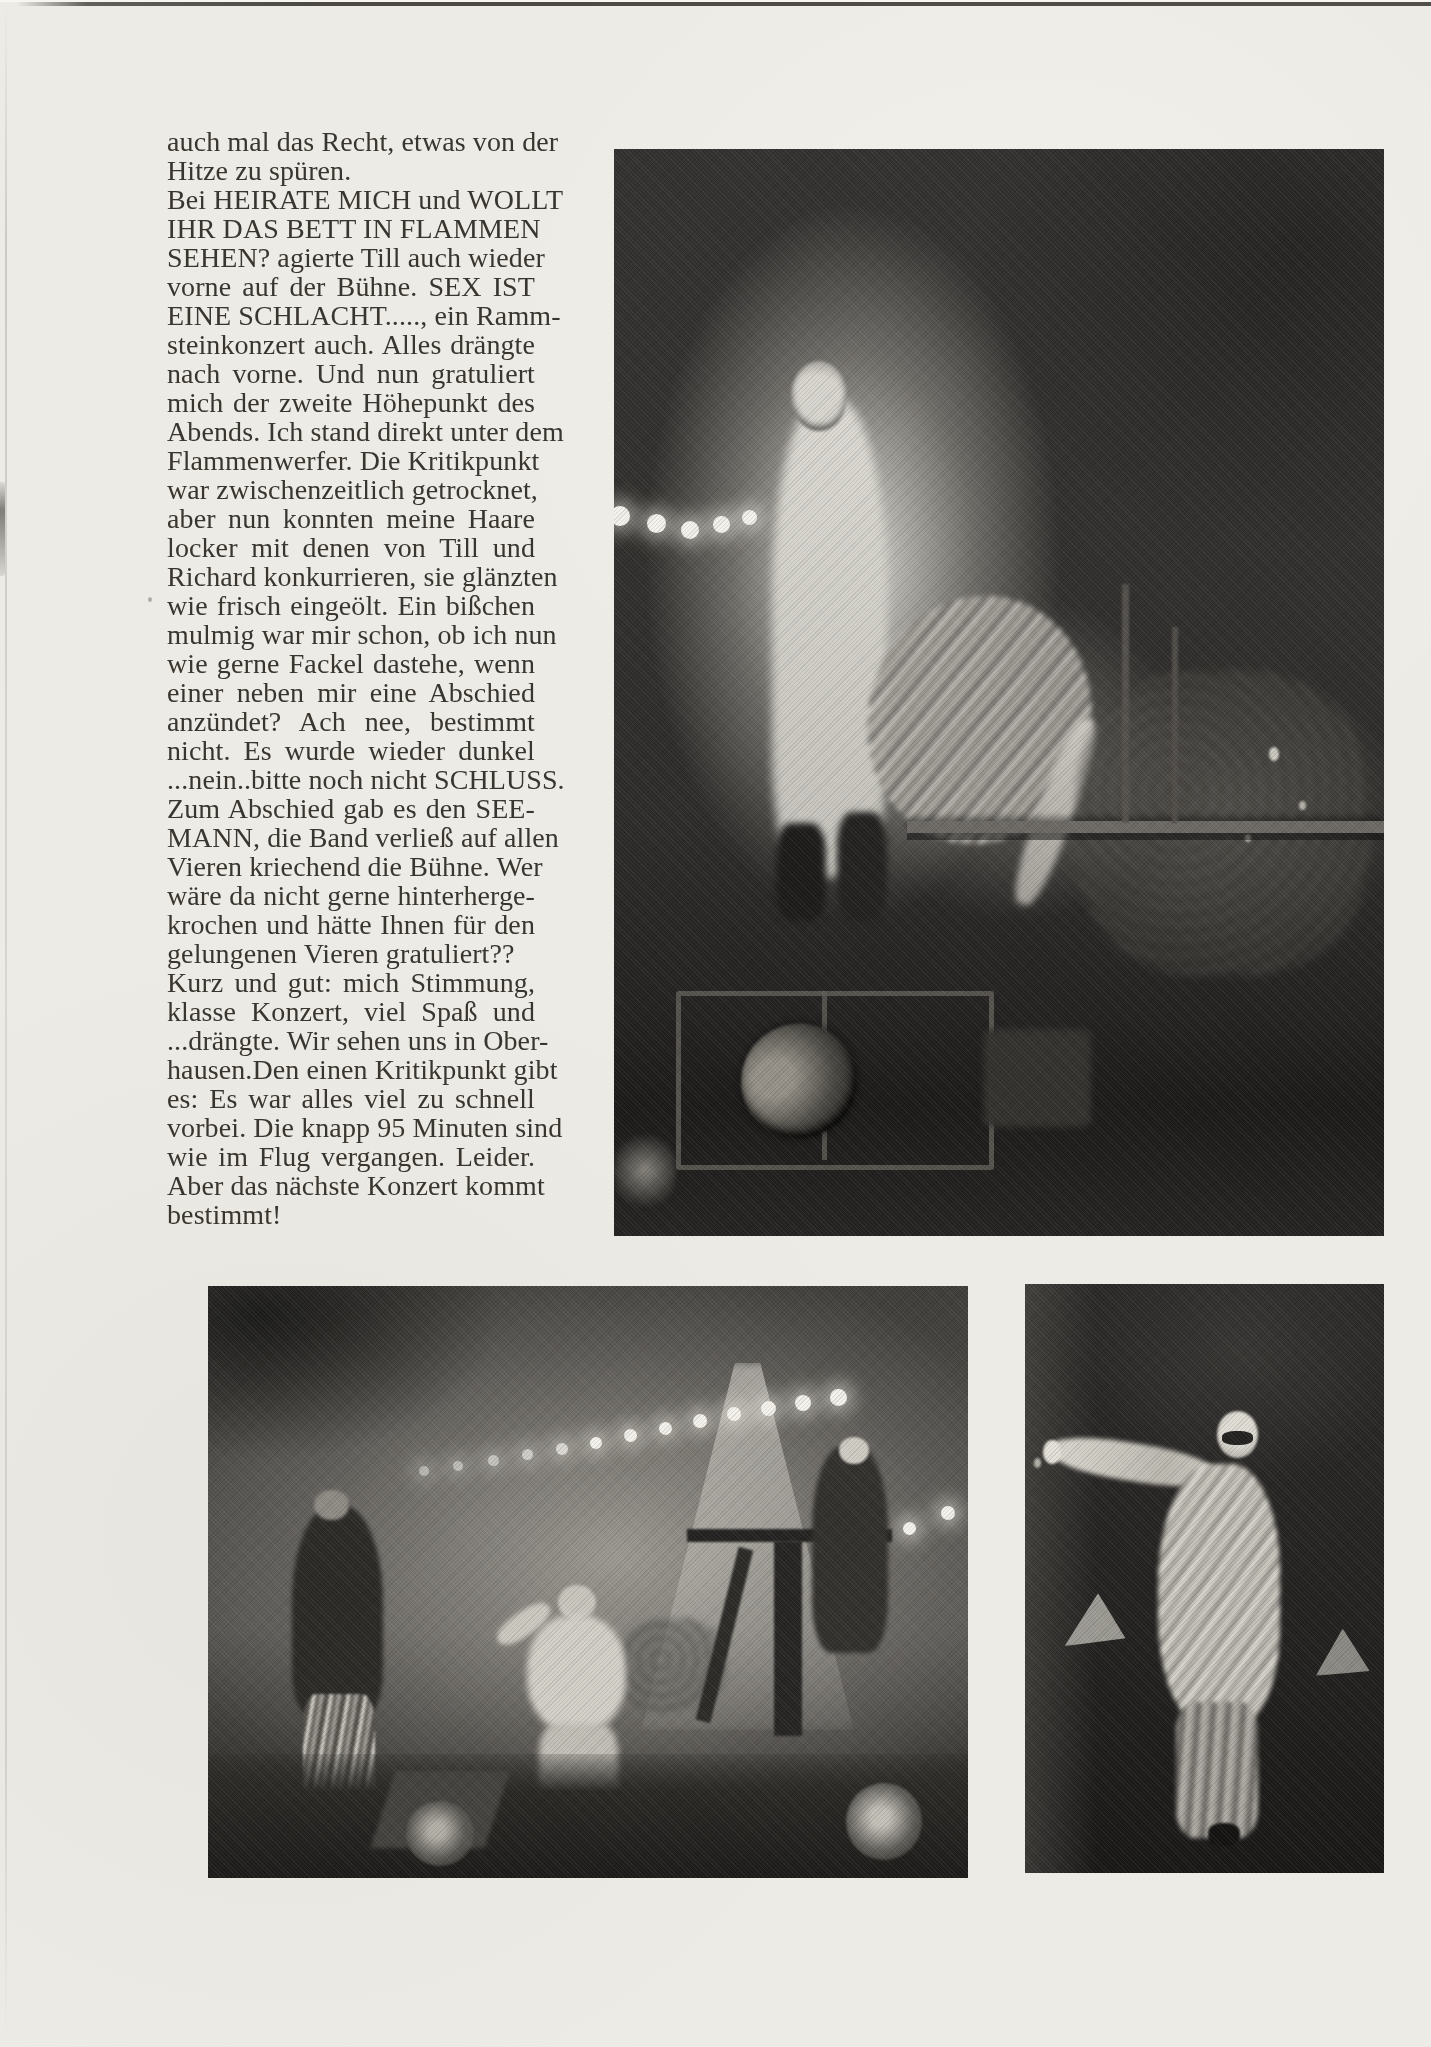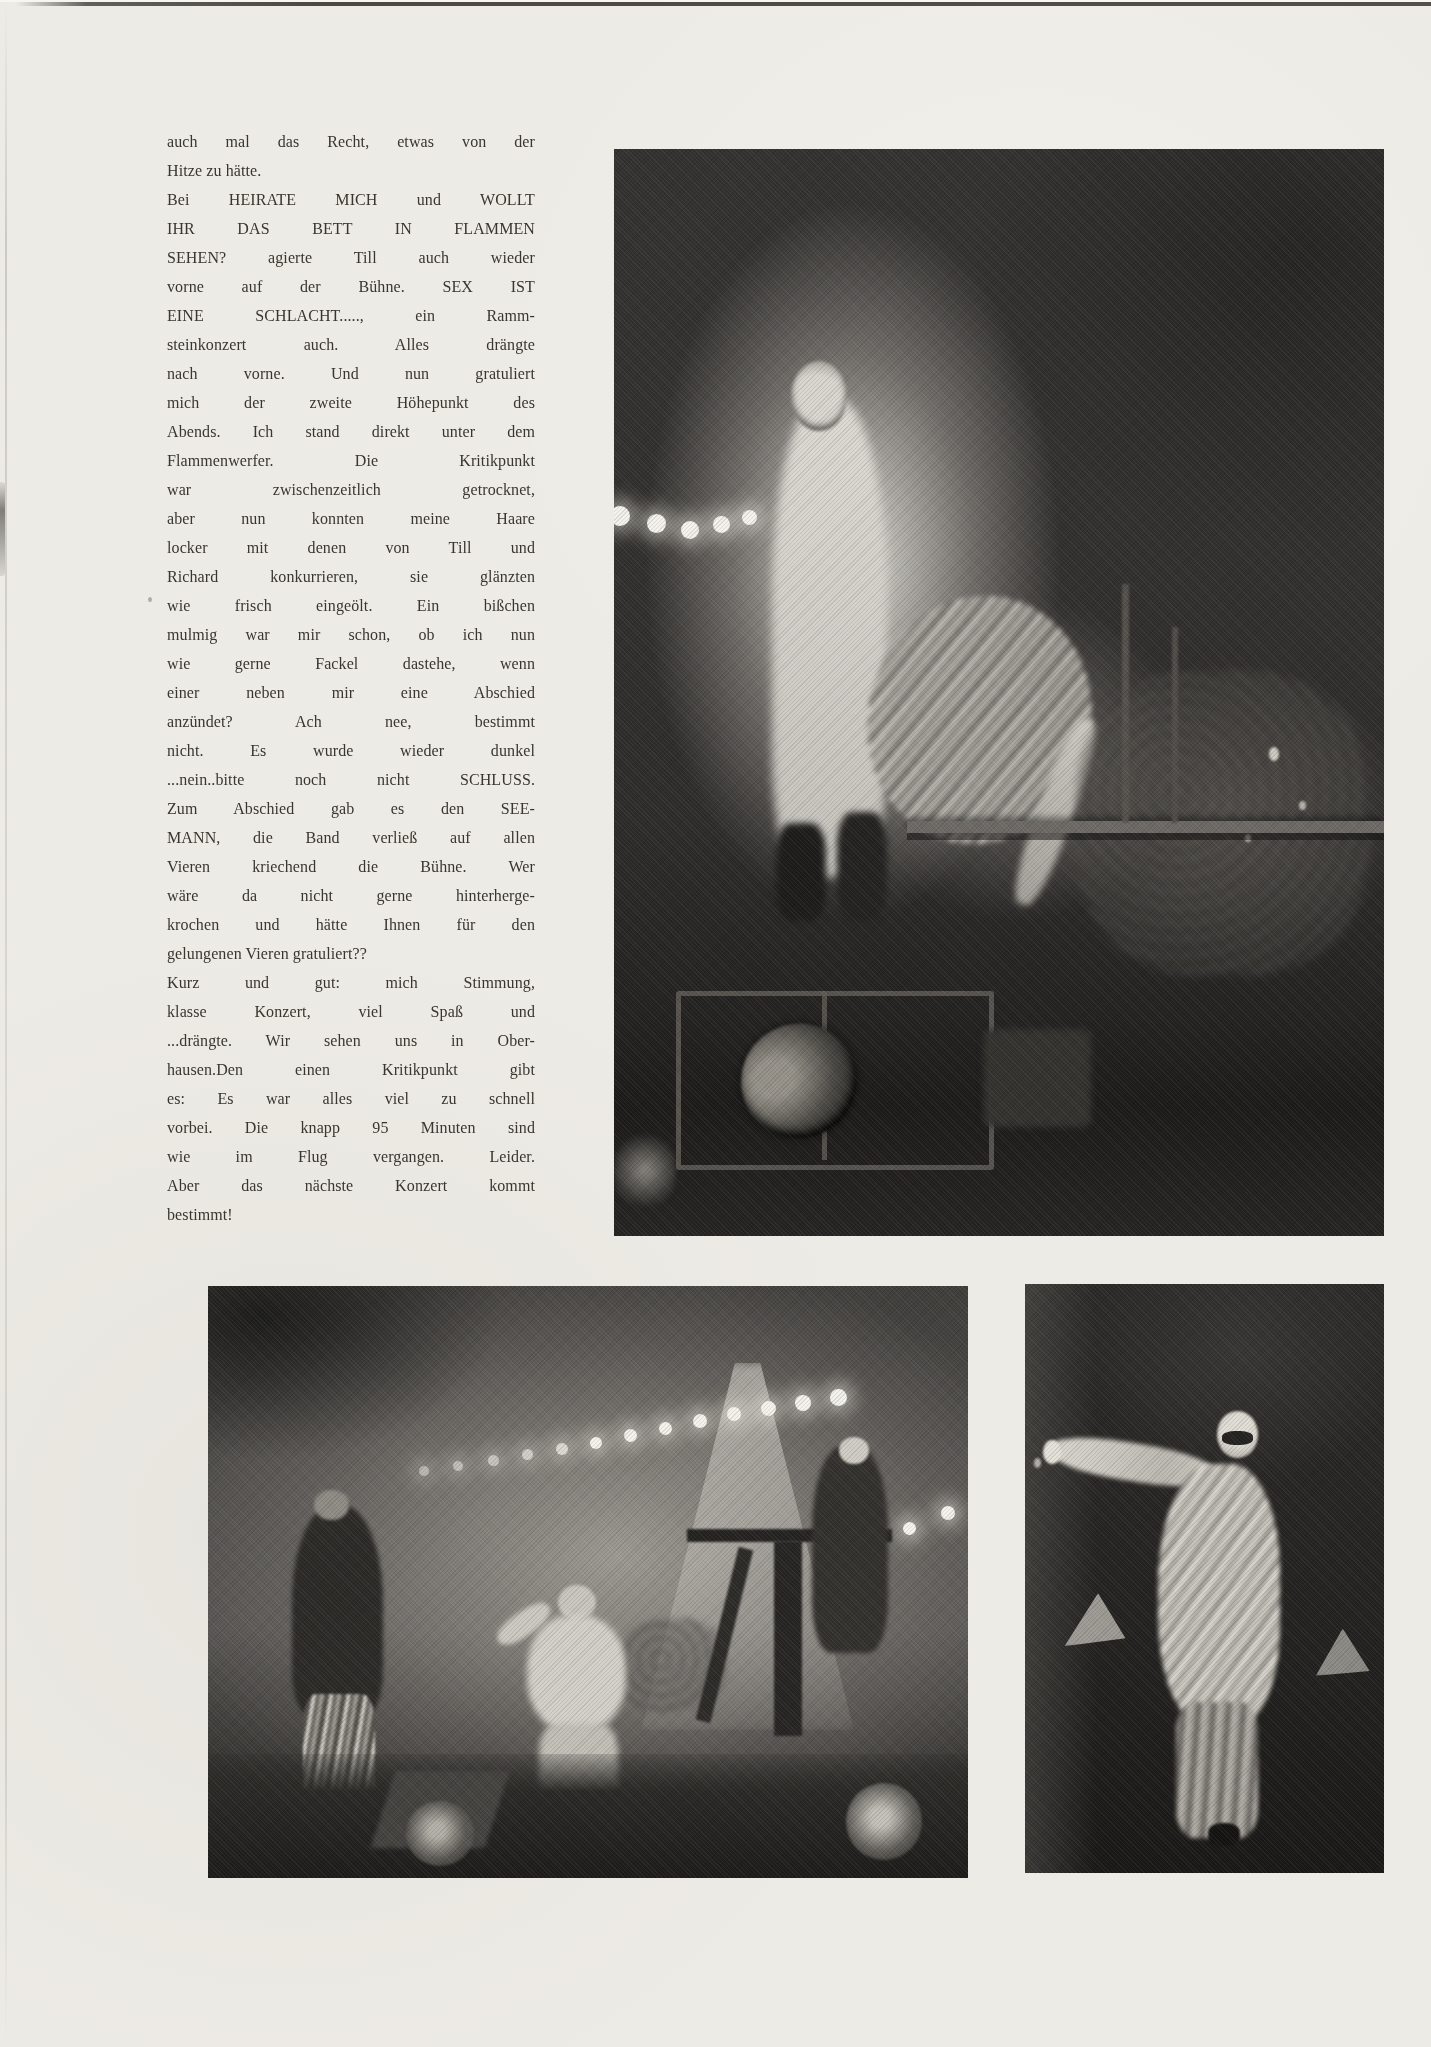--- a/index.html
+++ b/index.html
@@ -25,21 +25,21 @@
   .crease{position:absolute;top:0;bottom:0;left:5px;width:2px;
     background:linear-gradient(180deg, rgba(150,148,140,0), rgba(150,148,140,.38) 12%, rgba(150,148,140,.22) 55%, rgba(150,148,140,.30) 85%, rgba(150,148,140,0));}
   .smudge{position:absolute;left:0;top:482px;width:5px;height:94px;border-radius:0 3px 3px 0;
     background:linear-gradient(180deg, rgba(120,118,110,.15), rgba(92,90,84,.75) 30%, rgba(104,102,96,.55) 60%, rgba(120,118,110,.18));}
   .speck{position:absolute;left:148px;top:597px;width:4px;height:5px;border-radius:50%;background:rgba(100,97,90,.45);}
 
   
   .article{
     position:absolute;left:167px;top:127px;width:368px;
     color:var(--ink);
-    font-size:16px;line-height:29px;
+    font-size:28px;line-height:29px;
     letter-spacing:.1px;
   }
   .article .line{
     white-space:nowrap;
     text-align:justify;
     -moz-text-align-last:justify;
     text-align-last:justify;
   }
   .article .line.rag{text-align:left;text-align-last:left;-moz-text-align-last:left;}
 
@@ -157,21 +157,21 @@
 
 <div class="topwhite"></div>
 <div class="topline"></div>
 <div class="crease"></div>
 <div class="smudge"></div>
 <div class="speck"></div>
 
 <div class="article">
 
 <div class="line">auch mal das Recht, etwas von der</div>
-    <div class="line rag">Hitze zu hätte.</div>
+    <div class="line rag">Hitze zu spüren.</div>
     <div class="line">Bei HEIRATE MICH und WOLLT</div>
     <div class="line">IHR DAS BETT IN FLAMMEN</div>
     <div class="line">SEHEN? agierte Till auch wieder</div>
     <div class="line">vorne auf der Bühne. SEX IST</div>
     <div class="line">EINE SCHLACHT....., ein Ramm-</div>
     <div class="line">steinkonzert auch. Alles drängte</div>
     <div class="line">nach vorne. Und nun gratuliert</div>
     <div class="line">mich der zweite Höhepunkt des</div>
     <div class="line">Abends. Ich stand direkt unter dem</div>
     <div class="line">Flammenwerfer. Die Kritikpunkt</div>

